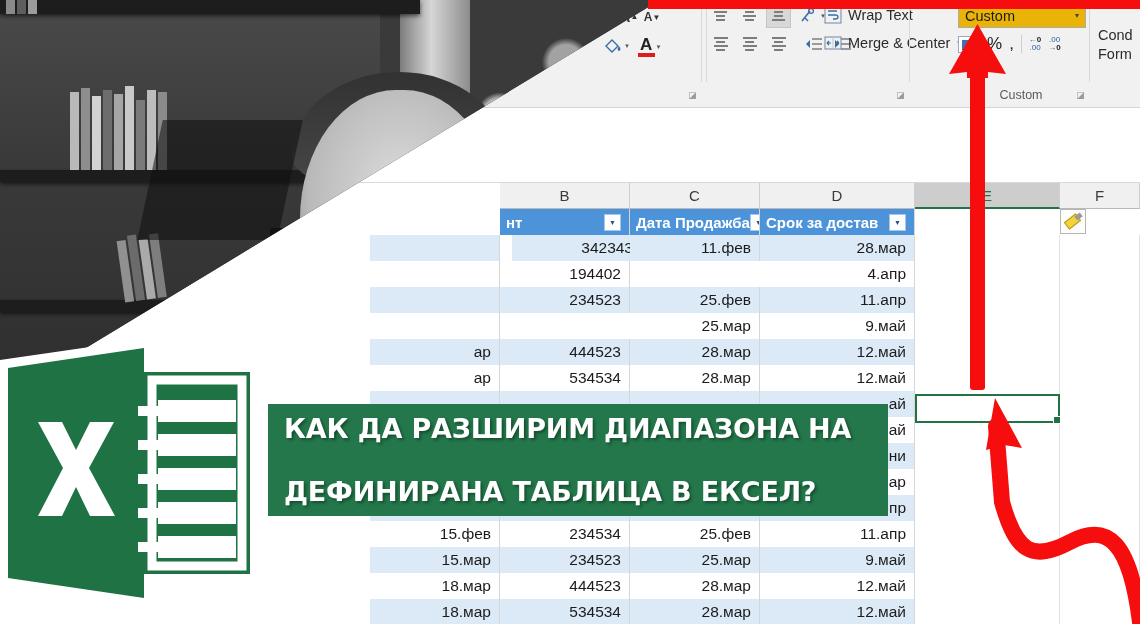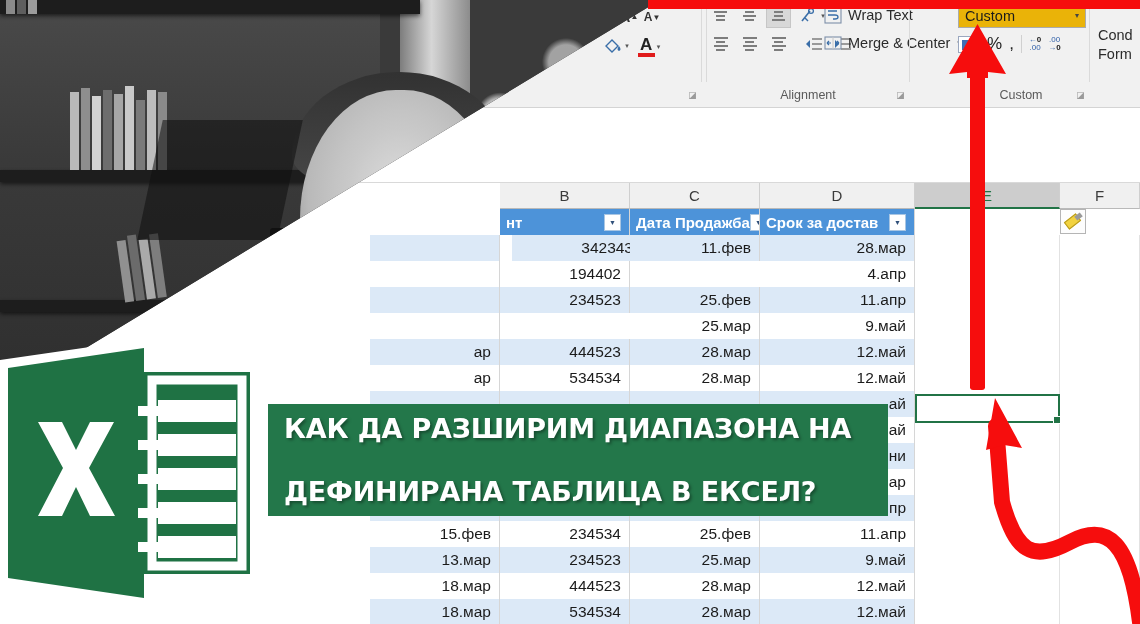--- a/index.html
+++ b/index.html
@@ -349,21 +349,20 @@
           <svg width="19" height="18" viewBox="0 0 19 18">
             <rect x="1" y="3" width="16" height="12" fill="none" stroke="#7d8fa8" stroke-width="1.1"></rect>
             <path d="M9 3v12" stroke="#c8c8c8" stroke-width="1"></path>
             <path d="M7 9 L3 9 M3 9 L5 7 M3 9 L5 11" stroke="#3a6ea8" stroke-width="1.2" fill="none"></path>
             <path d="M11 9 L15 9 M15 9 L13 7 M15 9 L13 11" stroke="#3a6ea8" stroke-width="1.2" fill="none"></path>
           </svg>
           <span class="ribbon-text">Merge &amp; Center</span>
           <span class="mini-caret">▾</span>
         </div>
 
-        <div class="glabel">Alignment</div>
         <div class="dlauncher" style="right:4px;">◪</div>
         <div class="gdivider" style="left:0;"></div>
         <div class="gdivider" style="right:0;"></div>
       </div>
 
       <div class="rgroup num-grp">
         <div class="numfmt-box">
           <span class="val">Custom</span>
           <span class="car">▾</span>
         </div>
@@ -501,21 +500,21 @@
           </div>
           <div class="rowbox" style="top: 338px;">
             <div class="cell tbl-band-b" style="left: 370px; width: 130px;">15.фев</div>
             <div class="cell tbl-band-b" style="left: 500px; width: 130px;">234534</div>
             <div class="cell tbl-band-b" style="left: 630px; width: 130px;">25.фев</div>
             <div class="cell tbl-band-b" style="left: 760px; width: 155px;">11.апр</div>
             <div class="cell empty" style="left: 915px; width: 145px;"></div>
             <div class="cell empty" style="left: 1060px; width: 80px;"></div>
           </div>
           <div class="rowbox" style="top: 364px;">
-            <div class="cell tbl-band-a" style="left: 370px; width: 130px;">13.мар</div>
+            <div class="cell tbl-band-a" style="left: 370px; width: 130px;">15.мар</div>
             <div class="cell tbl-band-a" style="left: 500px; width: 130px;">234523</div>
             <div class="cell tbl-band-a" style="left: 630px; width: 130px;">25.мар</div>
             <div class="cell tbl-band-a" style="left: 760px; width: 155px;">9.май</div>
             <div class="cell empty" style="left: 915px; width: 145px;"></div>
             <div class="cell empty" style="left: 1060px; width: 80px;"></div>
           </div>
           <div class="rowbox" style="top: 390px;">
             <div class="cell tbl-band-b" style="left: 370px; width: 130px;">18.мар</div>
             <div class="cell tbl-band-b" style="left: 500px; width: 130px;">444523</div>
             <div class="cell tbl-band-b" style="left: 630px; width: 130px;">28.мар</div>

